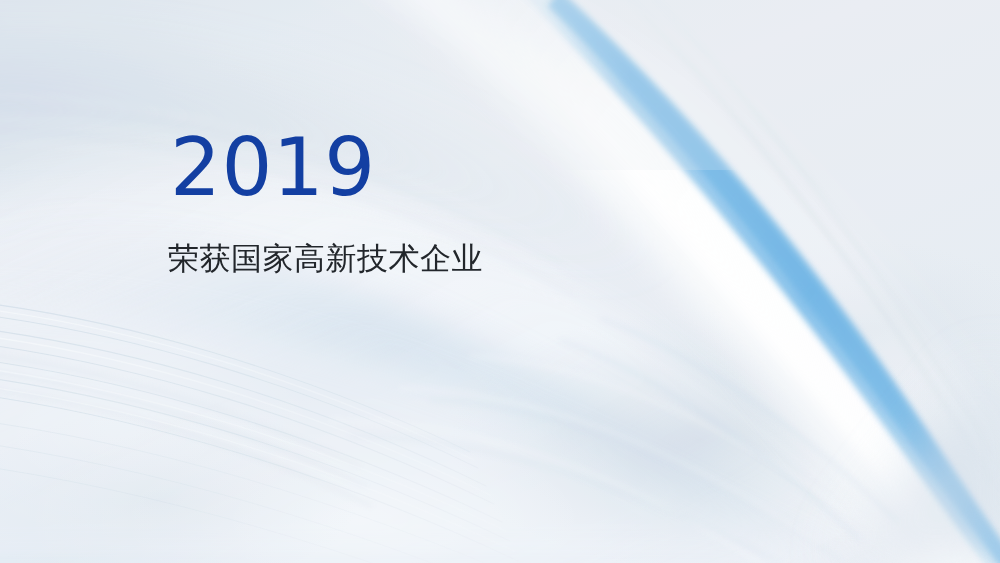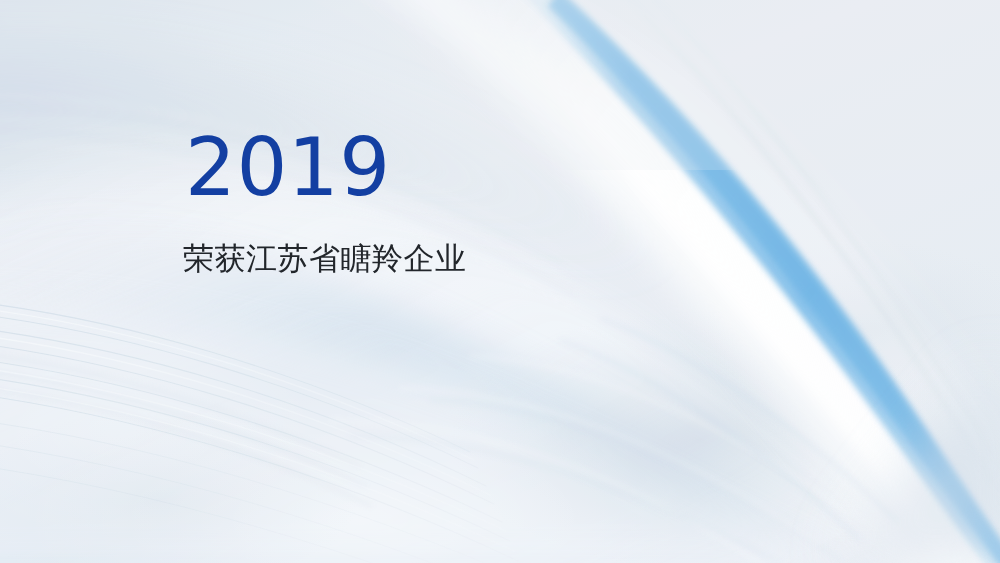--- a/index.html
+++ b/index.html
@@ -27,21 +27,21 @@
     position: absolute;
     left: 0; top: 0;
     width: 1000px;
     height: 563px;
     display: block;
   }
 
   
   #text-block {
     position: absolute;
-    left: 183px;
+    left: 168px;
     top: 128px;
     width: 640px;
   }
   #year-heading {
     font-size: 80px;
     line-height: 1;
     font-weight: 400;
     letter-spacing: 0.5px;
     color: #133fa2;
     margin: 0 0 0 2px;
@@ -307,18 +307,18 @@
       <rect x="0" y="0" width="1000" height="170" fill="#e6ecf3" opacity="0.22"></rect>
       <rect x="0" y="0" width="1000" height="563" fill="#ffffff" opacity="0.05"></rect>
     </svg>
   </div>
 
   <div id="text-block">
 
     <div id="year-heading">2019</div>
 
     <div id="award-lines">
-      <div class="award-line">荣获江苏省瞊羚企业</div>
+      <div class="award-line">荣获国家高新技术企业</div>
     </div>
 
   </div>
 
 </div>
 
 </body></html>

